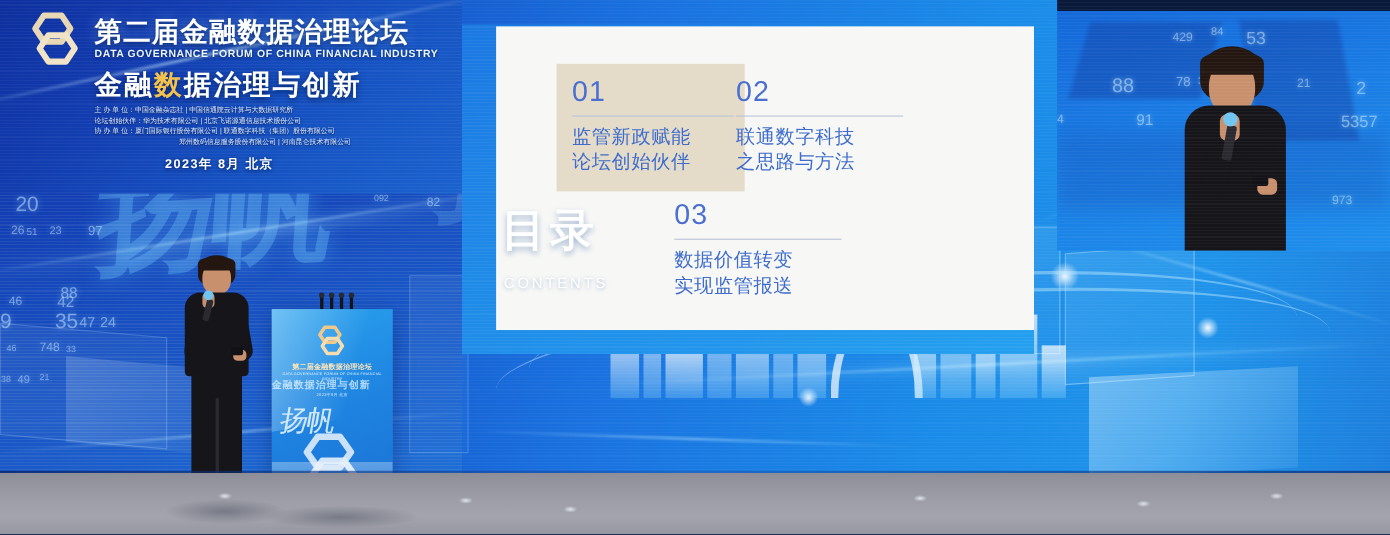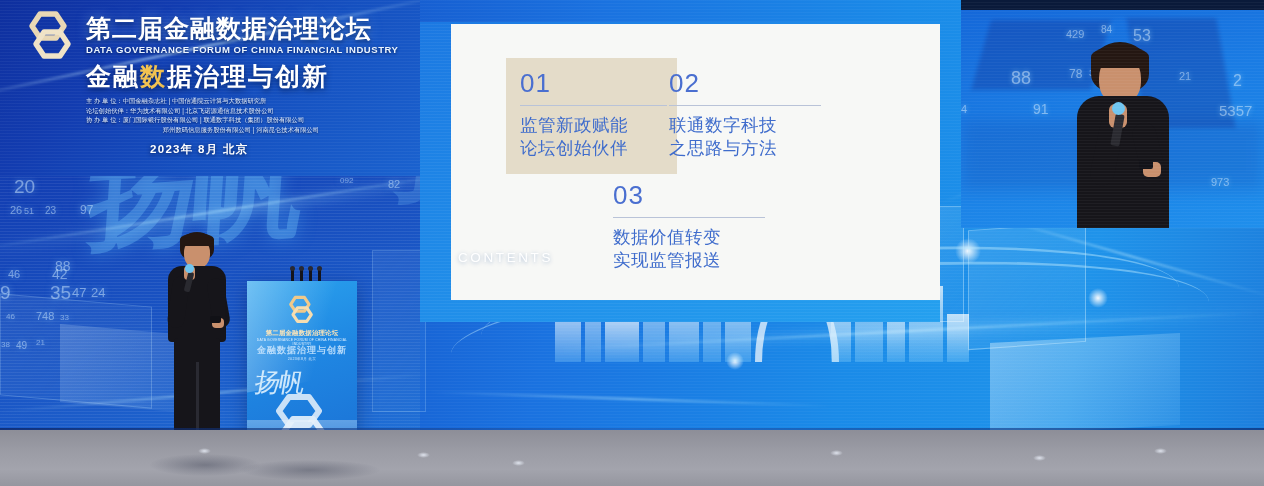--- a/index.html
+++ b/index.html
@@ -223,21 +223,21 @@
   .podium-logo{position:absolute;left:38px;top:14px;width:32px;height:30px;}
   .podium-title{
     position:absolute;left:0;top:48px;width:100%;text-align:center;
     font-size:6.4px;color:#ffe6b8;font-weight:700;letter-spacing:.2px;
   }
   .podium-en{
     position:absolute;left:0;top:57px;width:100%;text-align:center;
     font-size:3.4px;color:#dff0ff;letter-spacing:.2px;
   }
   .podium-theme{
-    position:absolute;left:0;top:63px;width:100%;text-align:center;
+    position:absolute;left:0;top:63px;width:100%;text-align:left;
     font-size:9px;color:#cfe9ff;font-weight:700;letter-spacing:1px;opacity:.85;
   }
   .podium-date{
     position:absolute;left:0;top:76px;width:100%;text-align:center;
     font-size:3.6px;color:#d7ecff;letter-spacing:.3px;
   }
   .podium-brush{
     position:absolute;left:8px;top:84px;font-size:26px;color:rgba(235,248,255,.85);
     font-family:"DejaVu Serif",serif;transform:skewX(-10deg);letter-spacing:-2px;
   }
@@ -372,20 +372,21 @@
       <div class="c">郑州数码信息服务股份有限公司 | 河南昆仑技术有限公司</div>
     </div>
 
     <div class="banner-date">2023年 8月  北京</div>
   </div>
 
   <div class="slide">
     <div class="slide-bg"></div>
     <div class="toc-left"></div>
 
+    <div class="toc-title">目录</div>
     <div class="toc-sub">CONTENTS</div>
 
     <div class="slide-card">
 
       <div class="toc-item hl-box" style="left:55px;top:34px;width:147px;padding:12px 10px 14px 14px;">
         <div class="toc-num">01</div>
         <div class="toc-rule"></div>
         <div class="toc-text">监管新政赋能</div>
         <div class="toc-text">论坛创始伙伴</div>
       </div>

